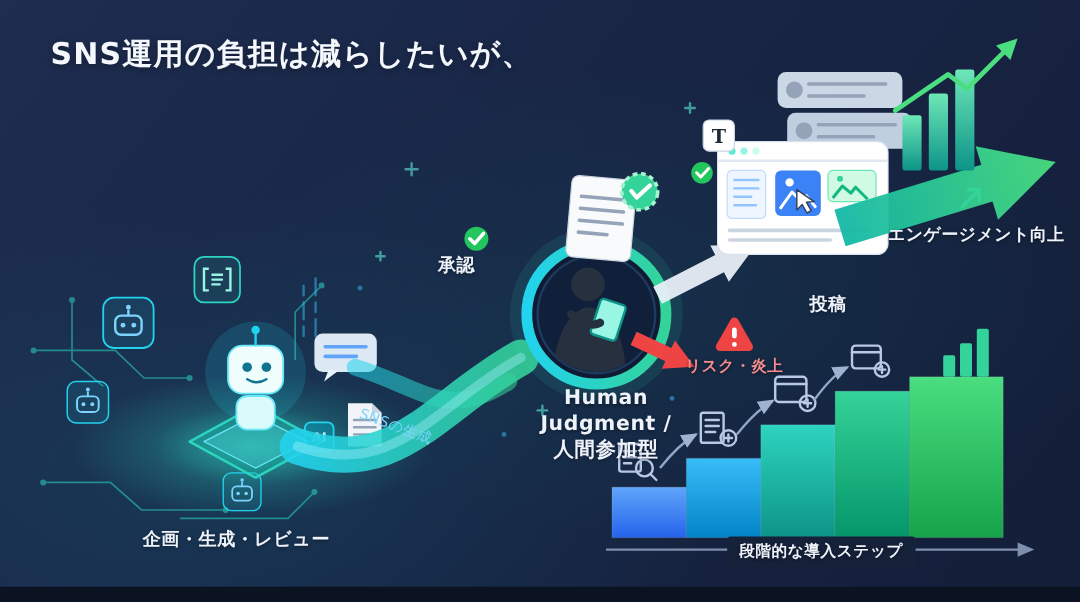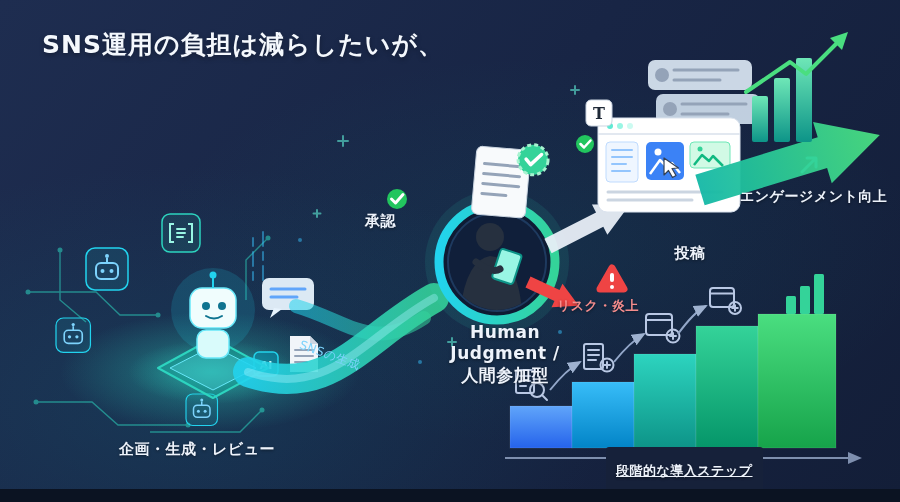--- a/index.html
+++ b/index.html
@@ -17,21 +17,21 @@
     position:absolute; color:#eef3fb; font-weight:700; letter-spacing:.5px;
     text-shadow:0 1px 3px rgba(0,0,0,.45); line-height:1.25;
   }
   .headline {
     position:absolute; left:42px; top:26px; font-size:25px; font-weight:700;
     color:#f4f8fd; line-height:1.52; letter-spacing:1px;
     text-shadow:0 2px 5px rgba(0,0,0,.35);
     text-align:right;
   }
   .note { font-weight:400; color:#7dd3fc; text-shadow:none; }
-  .steps-label { background:#16213a; padding:16px 10px; border-radius:3px;text-decoration:underline; }
+  .steps-label { background:#16213a; padding:5px 10px; border-radius:3px; }
   .bottom-strip { position:absolute; left:0; bottom:0; width:900px; height:13px; background:#0b1322; }
 </style>
 </head>
 <body>
 
 <div class="canvas">
 
   <svg class="scene" viewBox="0 0 900 502">
     <defs>
       <linearGradient id="pipeG" x1="0" y1="0" x2="1" y2="0">
@@ -331,21 +331,21 @@
 
   <div class="label note" style="left:298px;top:348px;font-size:12px;transform:rotate(20deg);">SNSの生成</div>
 
   <div class="label" style="left:365px;top:212px;width:64px;text-align:left;font-size:15px;">承認</div>
 
   <div class="label" style="left:420px;top:322px;width:170px;text-align:center;font-size:17px;">
     <div>Human Judgment /</div>
     <div>人間参加型</div>
   </div>
 
-  <div class="label" style="left:557px;top:298px;width:110px;font-size:13px;color:#f58d8d;">リスク・炎上</div>
+  <div class="label" style="left:557px;top:298px;width:110px;text-align:center;font-size:13px;color:#f58d8d;">リスク・炎上</div>
 
   <div class="label" style="left:655px;top:212px;width:70px;text-align:center;font-size:15px;margin-top:32px;">投稿</div>
 
   <div class="label" style="left:740px;top:188px;width:160px;font-size:14px;">エンゲージメント向上</div>
 
   <div class="label steps-label" style="left:606px;top:447px;font-size:13px;">段階的な導入ステップ</div>
 
   <div class="bottom-strip"></div>
 </div>
 

